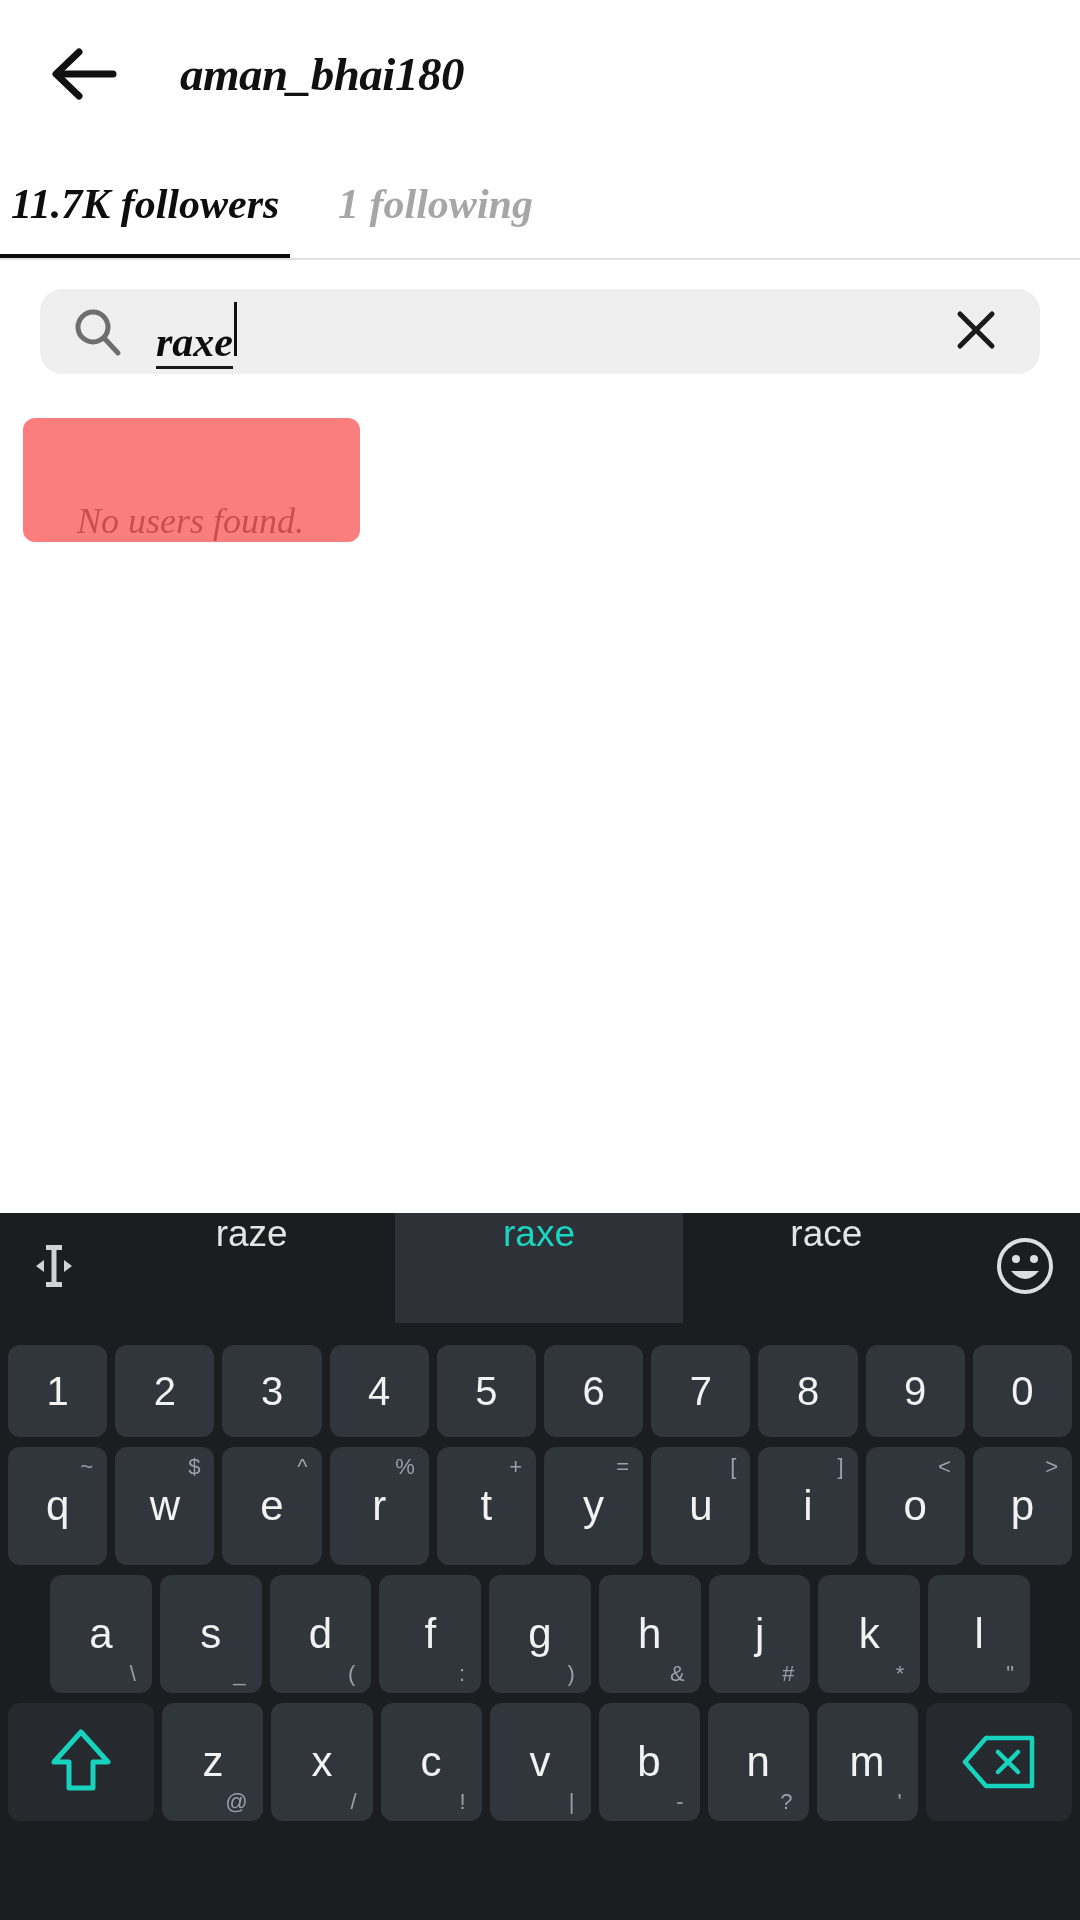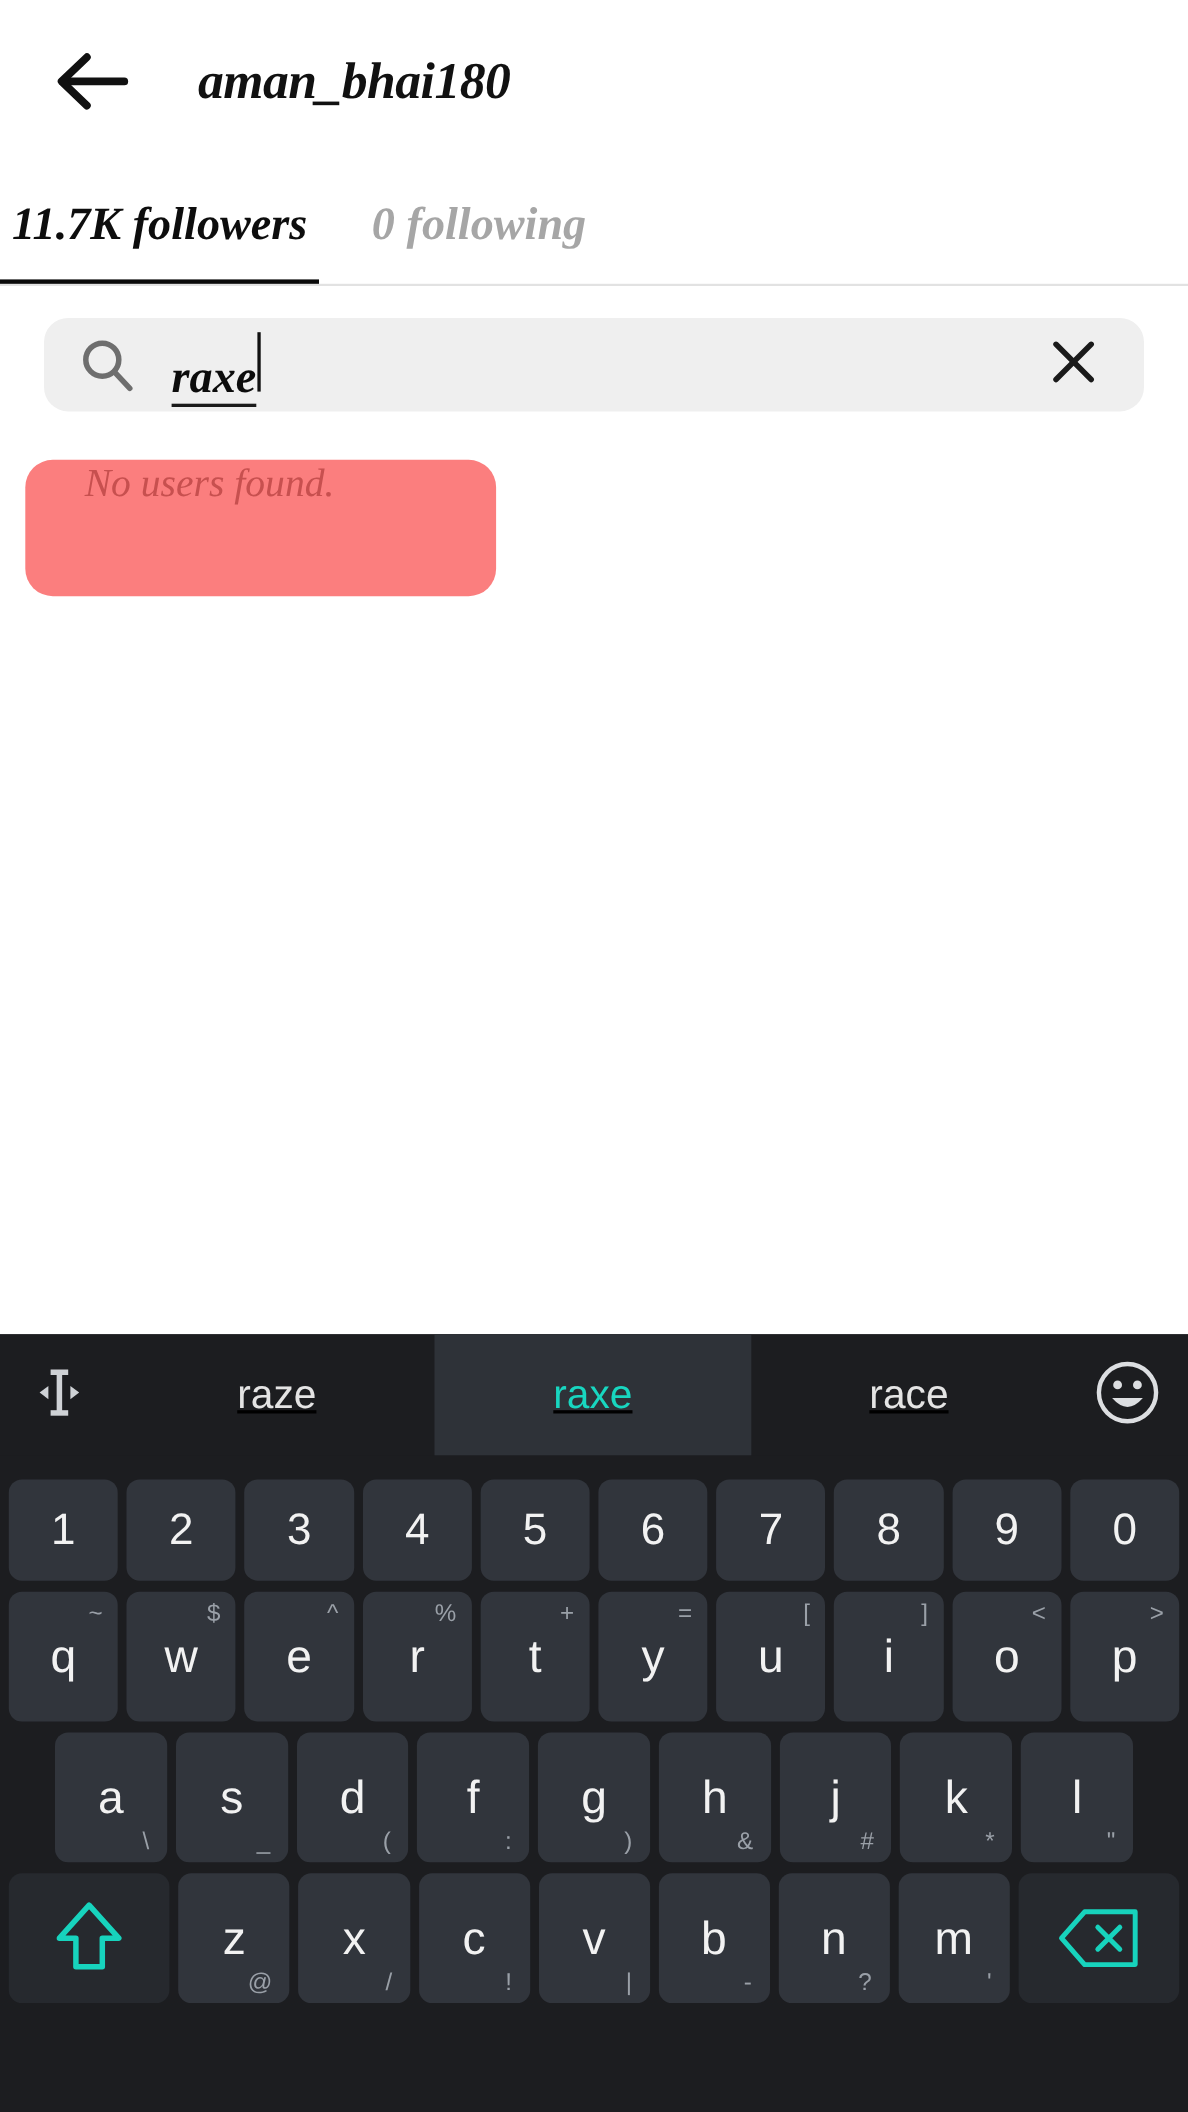--- a/index.html
+++ b/index.html
@@ -164,26 +164,26 @@
     align-items: center;
     justify-content: center;
     cursor: pointer;
   }
 
   
   .msg-chip {
     position: absolute;
     top: 418px;
     left: 23px;
-    width: 428px;
+    width: 337px;
     height: 124px;
     background: #fb7e7e;
-    border-radius: 25px;
-    display: flex;
-    align-items: flex-start;
+    border-radius: 12px;
+    display: flex;
+    align-items: flex-end;
   }
 
   .msg-text {
     margin-left: 54px;
     font-family: "Liberation Serif", serif;
     font-style: italic;
     font-size: 36px;
     color: #c7504f;
   }
 
@@ -224,24 +224,22 @@
   }
 
   .sug-items {
     flex: 1 1 auto;
     display: flex;
   }
 
   .sug-item {
     flex: 1 1 33.3333%;
     display: flex;
-    align-items: center;
-    justify-content: center;
-    cursor: pointer;
-    text-decoration: underline;
+    justify-content: center;
+    cursor: pointer;
   }
   .sug-item.highlight { background: #2e3238; }
 
   .sug-label {
     font-family: "Liberation Sans", sans-serif;
     font-size: 37px;
     color: #e4e4e4;
   }
   .sug-item.highlight .sug-label { color: #18d6c0; }
 
@@ -330,21 +328,21 @@
     </div>
     <div class="header-title">aman_bhai180</div>
   </div>
 
   <div class="tabs">
     <div class="tab active">
       <span class="tab-label">11.7K followers</span>
       <span class="tab-underline"></span>
     </div>
     <div class="tab">
-      <span class="tab-label">0 following</span>
+      <span class="tab-label">1 following</span>
       <span class="tab-underline"></span>
     </div>
     <div class="tab">
       <span class="tab-underline"></span>
     </div>
   </div>
   <div class="tabs-divider"></div>
 
   <div class="search-wrap">
     <span class="search-icon">

